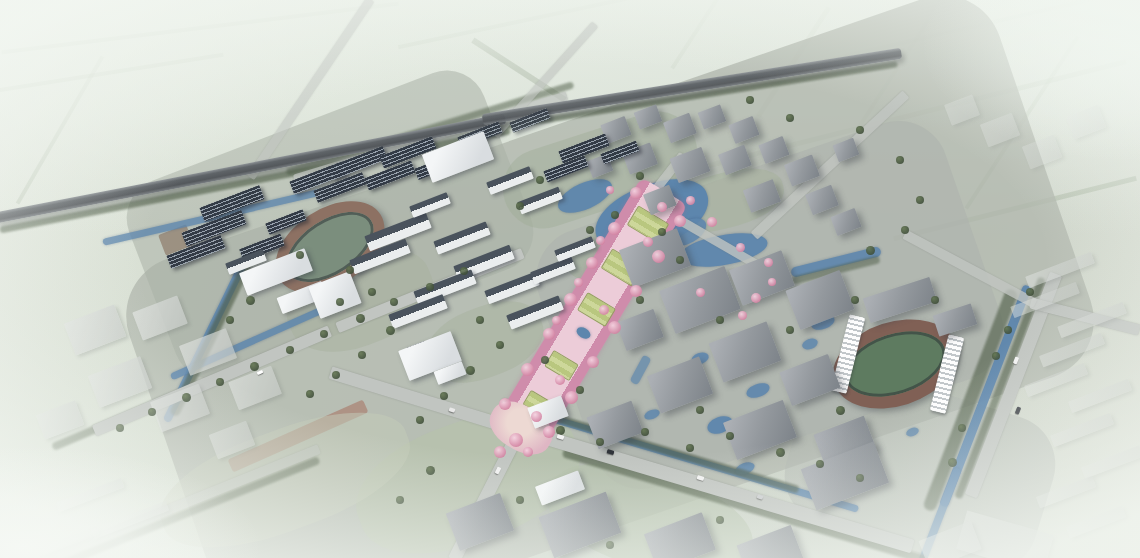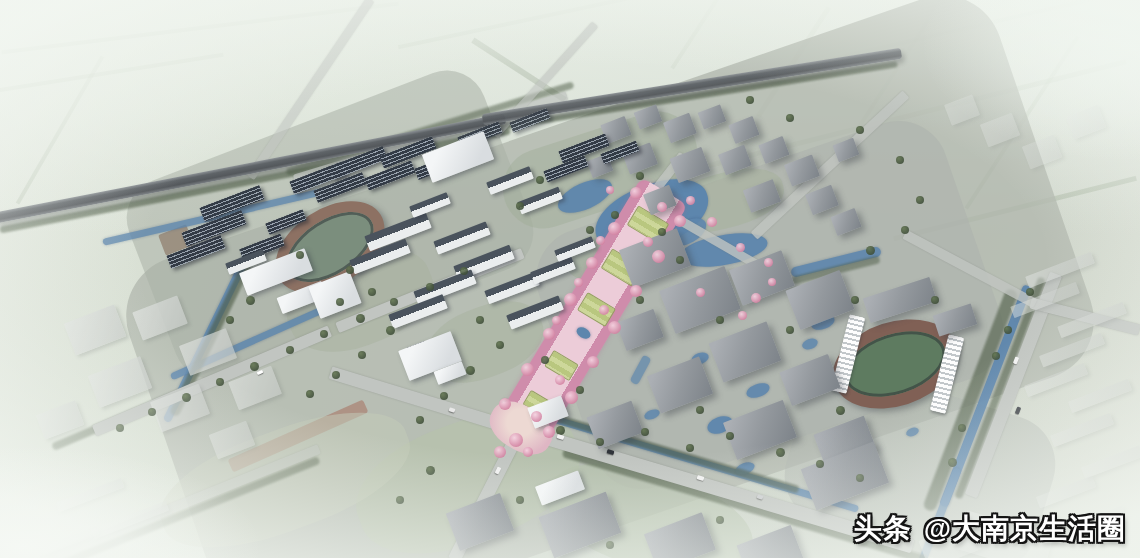--- a/index.html
+++ b/index.html
@@ -33,23 +33,20 @@
     radial-gradient(ellipse 72% 64% at 52% 47%,rgba(255,255,255,0) 55%,rgba(244,248,243,.78) 97%);}
   .watermark{position:absolute;z-index:6;right:14px;bottom:10px;font-weight:700;font-size:28px;letter-spacing:1px;color:#fff;white-space:nowrap;
     text-shadow:-2px -2px 0 #141414,2px -2px 0 #141414,-2px 2px 0 #141414,2px 2px 0 #141414,0 -2px 0 #141414,0 2px 0 #141414,-2px 0 0 #141414,2px 0 0 #141414,2px 4px 5px rgba(0,0,0,.35);}
   .watermark .brand{margin-right:12px;}
 </style>
 </head>
 <body>
 
 <div id="stage">
   <div class="vignette"></div>
-  <div class="watermark">
-    <span class="brand">头条</span><span>@大南京生活圈</span>
-  </div>
 <div class="s fl" style="left: 0px; top: 26px; width: 400px; height: 4px; transform: rotate(-7deg); opacity: 0.55;"></div>
     <div class="s fl" style="left: -35px; top: 73px; width: 260px; height: 4px; transform: rotate(-9deg); opacity: 0.4;"></div>
     <div class="s fl" style="left: 395px; top: 14px; width: 300px; height: 4px; transform: rotate(-12deg); opacity: 0.5;"></div>
     <div class="s fl" style="left: 663px; top: 115.5px; width: 470px; height: 5px; transform: rotate(-14deg); opacity: 0.6;"></div>
     <div class="s fl" style="left: 890px; top: 205.5px; width: 250px; height: 5px; transform: rotate(-14deg); opacity: 0.5;"></div>
     <div class="s fl" style="left: 780px; top: 30px; width: 340px; height: 4px; transform: rotate(-13deg); opacity: 0.5;"></div>
     <div class="s fl" style="left: 790.5px; top: -3px; width: 5px; height: 130px; transform: rotate(33deg); opacity: 0.5;"></div>
     <div class="s fl" style="left: 882px; top: 5.5px; width: 4px; height: 165px; transform: rotate(33deg); opacity: 0.45;"></div>
     <div class="s fl" style="left: 1020px; top: 19.5px; width: 4px; height: 205px; transform: rotate(33deg); opacity: 0.5;"></div>
     <div class="s fl" style="left: 696px; top: -19.5px; width: 4px; height: 95px; transform: rotate(33deg); opacity: 0.45;"></div>

